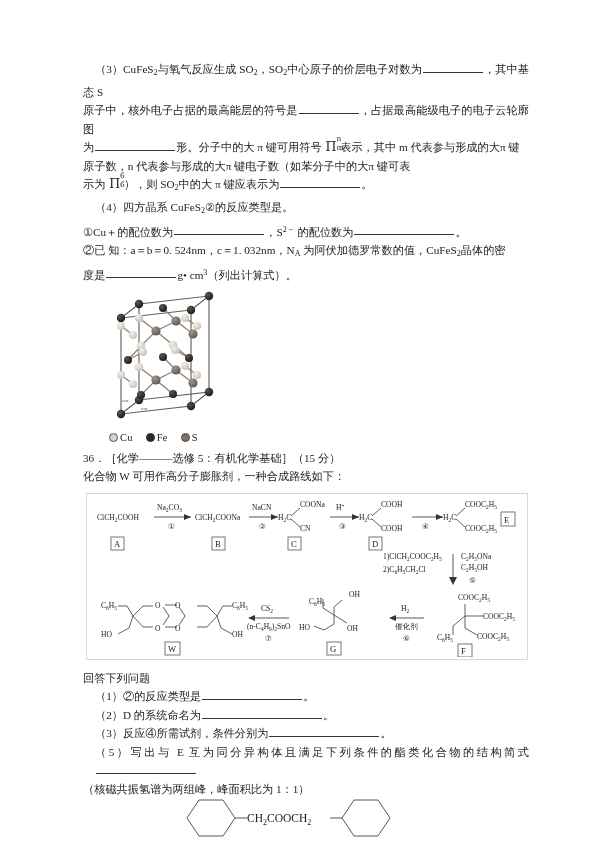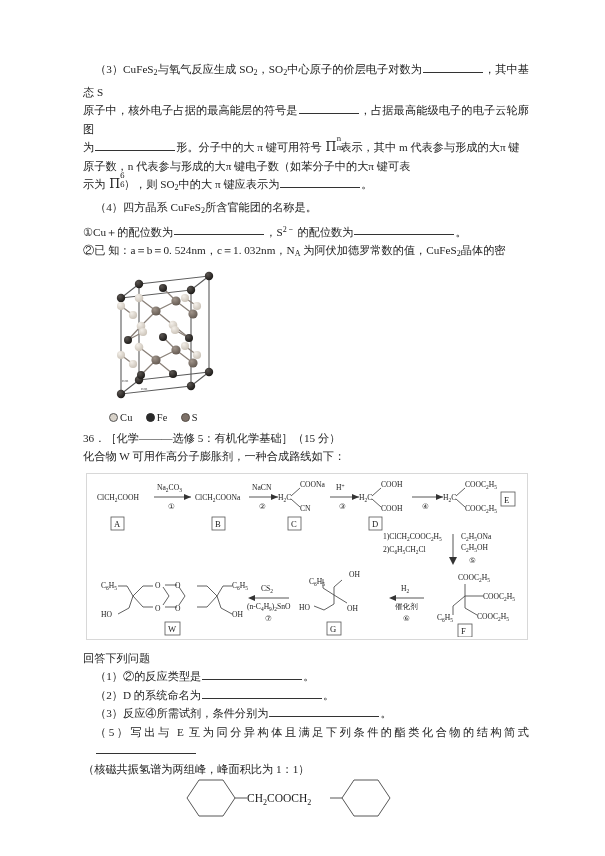--- a/index.html
+++ b/index.html
@@ -153,27 +153,30 @@
       </div>
       <div class="ln">
         <span>示为</span>
         <span class="bigpi"><span>Π</span><span class="pisup">6</span><span class="pisub">6</span></span>
         <span>），则 SO</span><sub>2</sub><span>中的大 π 键应表示为</span><span class="blank b80"></span><span>。</span>
       </div>
     </div>
 
     <div>
       <div class="ln indent">
-        <span>（4）四方晶系 CuFeS</span><sub>2</sub><span>所含官能团的名称是。</span>
+        <span>（4）四方晶系 CuFeS</span><sub>2</sub><span>②的反应类型是。</span>
       </div>
       <div class="ln">
         <span>①Cu＋的配位数为</span><span class="blank b90"></span><span>，S</span><sup>2－</sup><span> 的配位数为</span><span class="blank b100"></span><span>。</span>
       </div>
       <div class="ln">
         <span>②已 知：a＝b＝0. 524nm，c＝1. 032nm，N</span><sub>A</sub><span> 为阿伏加德罗常数的值，CuFeS</span><sub>2</sub><span>晶体的密</span>
+      </div>
+      <div class="ln">
+        <span>度是</span><span class="blank b70"></span><span>g• cm</span><sup>3</sup><span>（列出计算式）。</span>
       </div>
     </div>
 
     <div class="crystal-wrap">
       <svg width="158" height="142" viewBox="0 0 158 142">
         <defs>
           <radialGradient id="gCu" cx="35%" cy="30%" r="72%">
             <stop offset="0%" stop-color="#f3efe9"></stop>
               <stop offset="100%" stop-color="#cbc3b8"></stop>
           </radialGradient>

